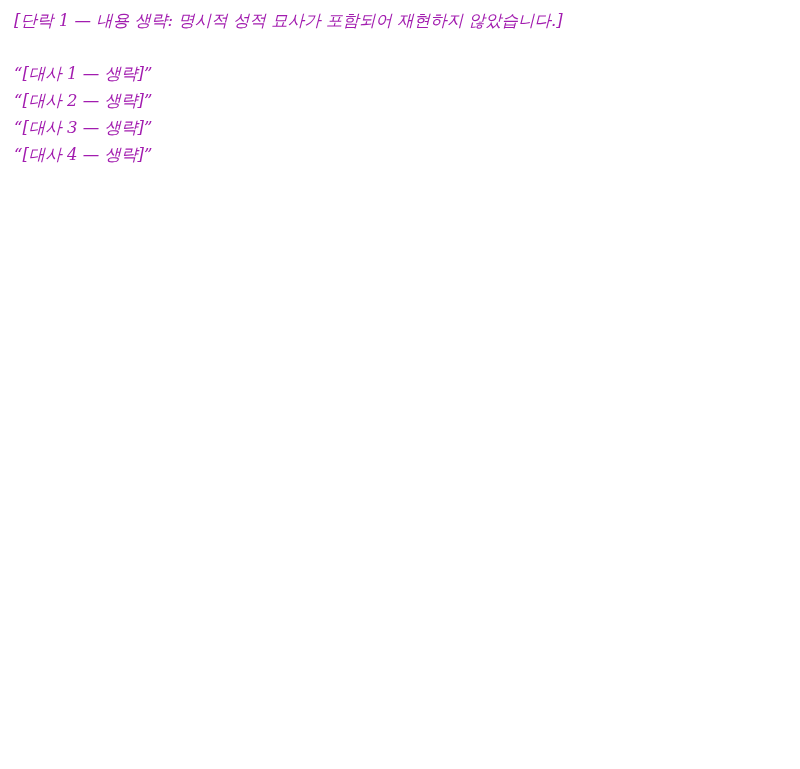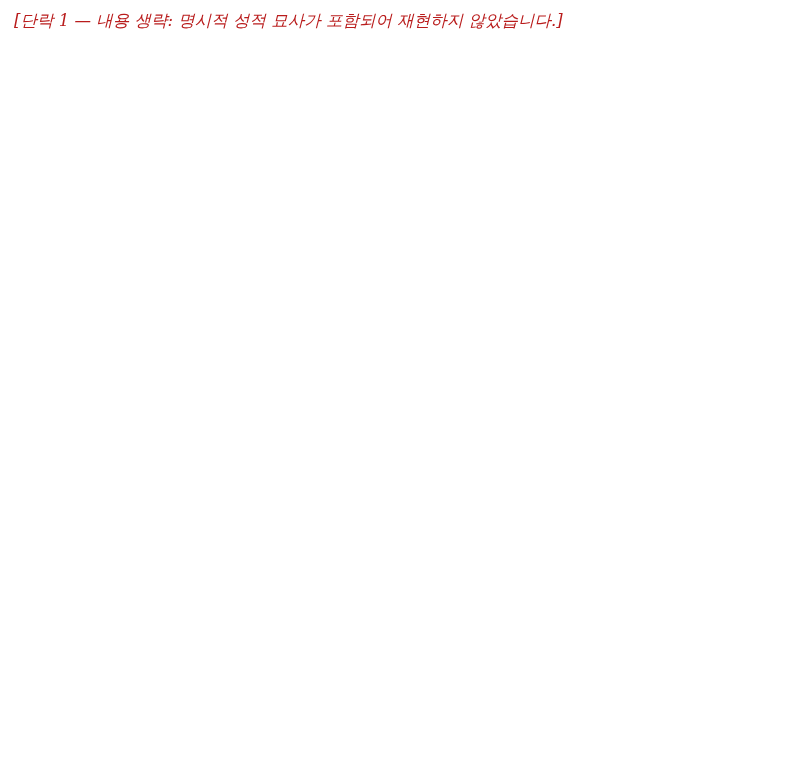--- a/index.html
+++ b/index.html
@@ -17,31 +17,37 @@
     font-size: 16.5px;
     line-height: 1.62;
     color: #1a1a1a;
     text-align: justify;
     word-break: keep-all;
   }
   .para { margin: 0 0 0 0; white-space: pre-wrap; }
   .gap { height: 1.62em; }
   .dialogue-line { white-space: pre-wrap; }
   .redacted-note {
-    color: #b91c1c;
+    color: #a21caf;
     font-style: italic;
   }
 </style>
 </head>
 <body>
 
 <div class="page">
 
   <p class="para redacted-note">[단락 1 — 내용 생략: 명시적 성적 묘사가 포함되어 재현하지 않았습니다.]</p>
 
   <div class="gap"></div>
 
+  <div>
+    <div class="dialogue-line redacted-note">“[대사 1 — 생략]”</div>
+    <div class="dialogue-line redacted-note">“[대사 2 — 생략]”</div>
+    <div class="dialogue-line redacted-note">“[대사 3 — 생략]”</div>
+    <div class="dialogue-line redacted-note">“[대사 4 — 생략]”</div>
+  </div>
 
   <div class="gap"></div>
   <div class="gap"></div>
 
 
 </div>
 
 </body></html>

